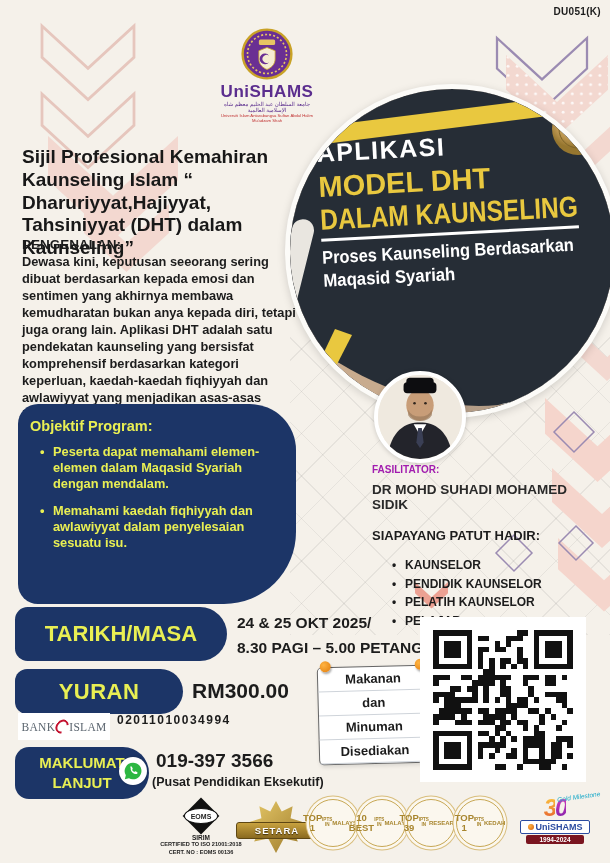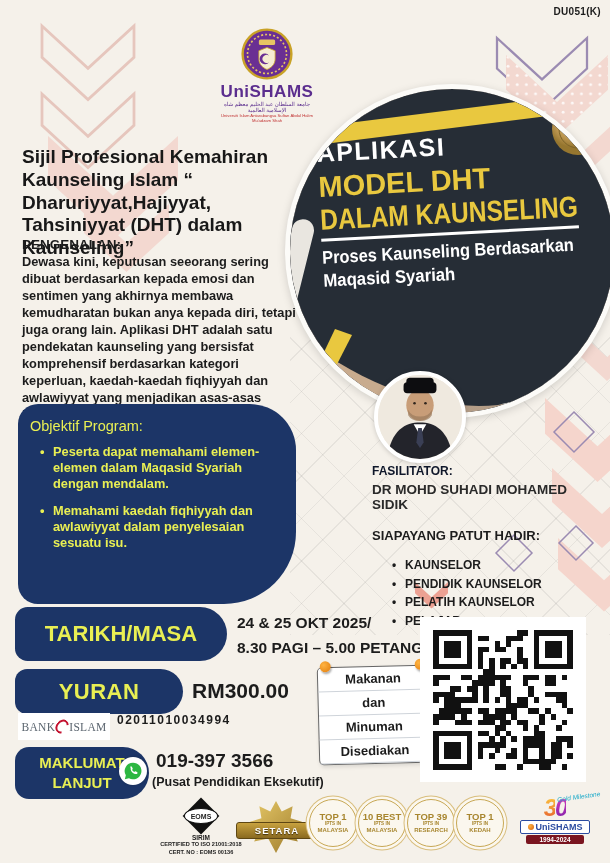--- a/index.html
+++ b/index.html
@@ -22,28 +22,28 @@
   .pg-head{left:22px;top:237px;font-size:13.5px;font-weight:800;z-index:3;}
   .pg-body{left:22px;top:253px;width:282px;font-size:12.8px;font-weight:600;line-height:1.33;z-index:3;}
   
   .cover{left:285px;top:84px;width:324px;height:324px;border-radius:50%;
     border:5px solid #fcfbf8;box-shadow:0 2px 8px rgba(0,0,0,.15);overflow:hidden;z-index:2;background:#242b34;}
   .cover svg{display:block;}
   .cover text{font-family:"Liberation Sans",sans-serif;}
   
   .obj-box{left:18px;top:404px;width:278px;height:200px;background:#1c3567;
     border-radius:20px 46px 72px 20px;z-index:3;padding:0;}
-  .obj-head{left:30px;top:418px;font-size:14.5px;font-weight:400;color:#e9ef53;z-index:4;}
+  .obj-head{left:30px;top:418px;font-size:14.5px;font-weight:700;color:#e9ef53;z-index:4;}
   .obj-list{left:40px;top:444px;width:238px;z-index:4;margin:0;padding:0;list-style:none;}
   .obj-list li{font-size:12.8px;font-weight:700;color:#e9ef53;line-height:1.25;margin-bottom:11px;position:relative;padding-left:13px;}
   .obj-list li::before{content:"•";position:absolute;left:0;top:0;}
   
   .portrait{left:374px;top:371px;width:84px;height:84px;border-radius:50%;border:4px solid #fff;
     overflow:hidden;background:#efe9df;z-index:3;box-shadow:0 1px 5px rgba(0,0,0,.18);}
-  .fas-label{left:372px;top:464px;font-size:12px;font-weight:800;color:#0f172a;z-index:3;}
+  .fas-label{left:372px;top:464px;font-size:10px;font-weight:800;color:#a21caf;z-index:3;}
   .fas-name{left:372px;top:482px;width:232px;font-size:13.5px;font-weight:800;color:#2a2a2a;z-index:3;}
   .aud-head{left:372px;top:528px;font-size:13px;font-weight:800;z-index:3;}
   .aud-list{left:384px;top:548px;margin:8px;padding:0;list-style:none;z-index:3;}
   .aud-list li{font-size:12px;font-weight:800;line-height:1.55;position:relative;padding-left:13px;}
   .aud-list li::before{content:"•";position:absolute;left:0;}
   
   .pill{background:#1c3567;color:#e9ef53;display:flex;align-items:center;justify-content:center;
     font-weight:800;z-index:3;}
   .pill-tarikh{left:15px;top:607px;width:212px;height:54px;border-radius:14px 30px 30px 14px;font-size:22px;}
   .pill-yuran{left:15px;top:669px;width:168px;height:45px;border-radius:14px 26px 26px 14px;font-size:22px;letter-spacing:.5px;}
@@ -83,21 +83,21 @@
   .eoms-cert{font-size:5.6px;font-weight:800;line-height:1.35;}
   .setara{left:236px;top:801px;width:80px;height:56px;z-index:3;}
   .setara .star{position:absolute;left:14px;top:0;width:52px;height:52px;
     background:linear-gradient(135deg,#e7c968,#9c7a2c);
     clip-path:polygon(50% 0%,61% 20%,82% 10%,78% 33%,100% 40%,82% 55%,92% 78%,65% 72%,50% 100%,35% 72%,8% 78%,18% 55%,0% 40%,22% 33%,18% 10%,39% 20%);}
   .setara .band{position:absolute;left:0;top:21px;width:80px;height:15px;
     background:linear-gradient(#c8a23f,#8a6a20);border:1px solid #5e4713;border-radius:3px;
     display:flex;align-items:center;justify-content:center;font-size:9.5px;font-weight:800;color:#fff;letter-spacing:1px;
     text-shadow:0 1px 1px #40300a;}
   .badge{top:799px;width:46px;height:46px;border-radius:50%;background:#fbf7ee;border:1.5px solid #c8a855;
-    box-shadow:0 0 0 2.5px #fbf7ee,0 0 0 3.5px #d8bd7c;z-index:3;display:flex;flex-direction:column;
+    box-shadow:0 0 0 2.5px #fbf7ee,0 0 0 3.5px #d8bd7c;z-index:3;display:flex;flex-direction:row;
     align-items:center;justify-content:center;color:#a8862f;text-align:center;line-height:1.05;}
   .badge .l1{font-size:9.5px;font-weight:800;}
   .badge .l2{font-size:4.6px;font-weight:700;}
   .badge .l3{font-size:6px;font-weight:800;}
   .anniv{left:508px;top:797px;width:94px;text-align:center;z-index:3;}
   .anniv .num{font-size:24px;font-weight:800;line-height:.9;font-style:italic;letter-spacing:-2px;}
   .anniv .n3{background:linear-gradient(180deg,#ffd23e,#e4572e);-webkit-background-clip:text;background-clip:text;color:transparent;}
   .anniv .n0{background:linear-gradient(180deg,#e040c0,#7a1fa8);-webkit-background-clip:text;background-clip:text;color:transparent;}
   .anniv .script{position:absolute;right:2px;top:-4px;font-size:6.5px;font-style:italic;color:#18a9c9;transform:rotate(-8deg);}
   .anniv .brand{margin:1px auto 0;width:68px;border:1px solid #2b4ba0;background:#fff;border-radius:2px;

